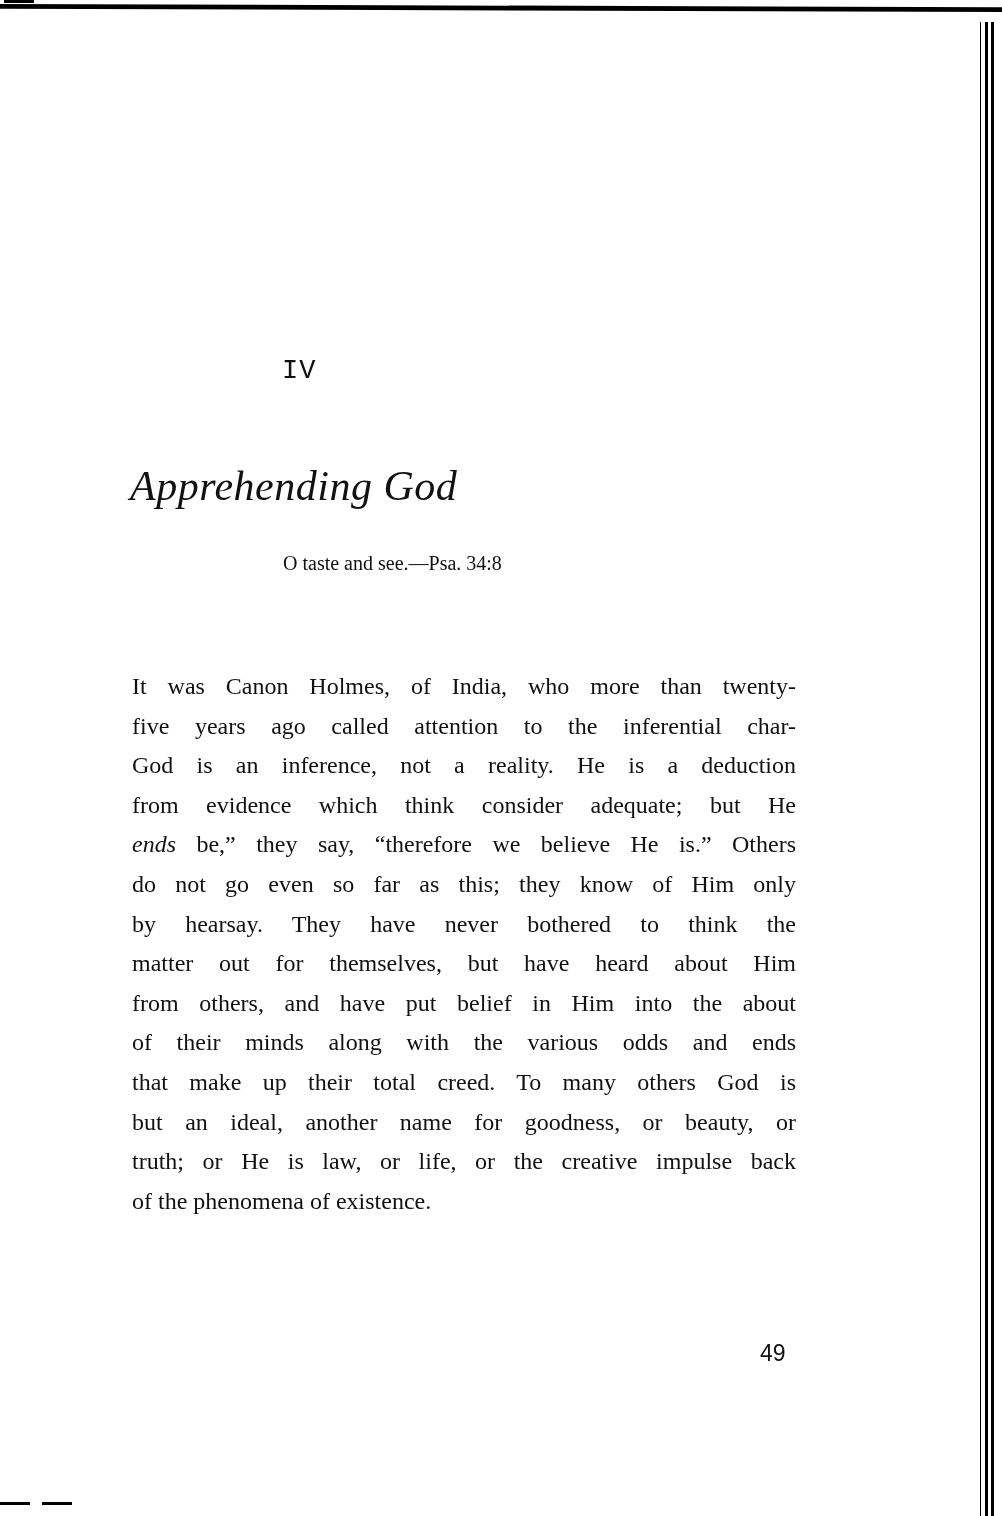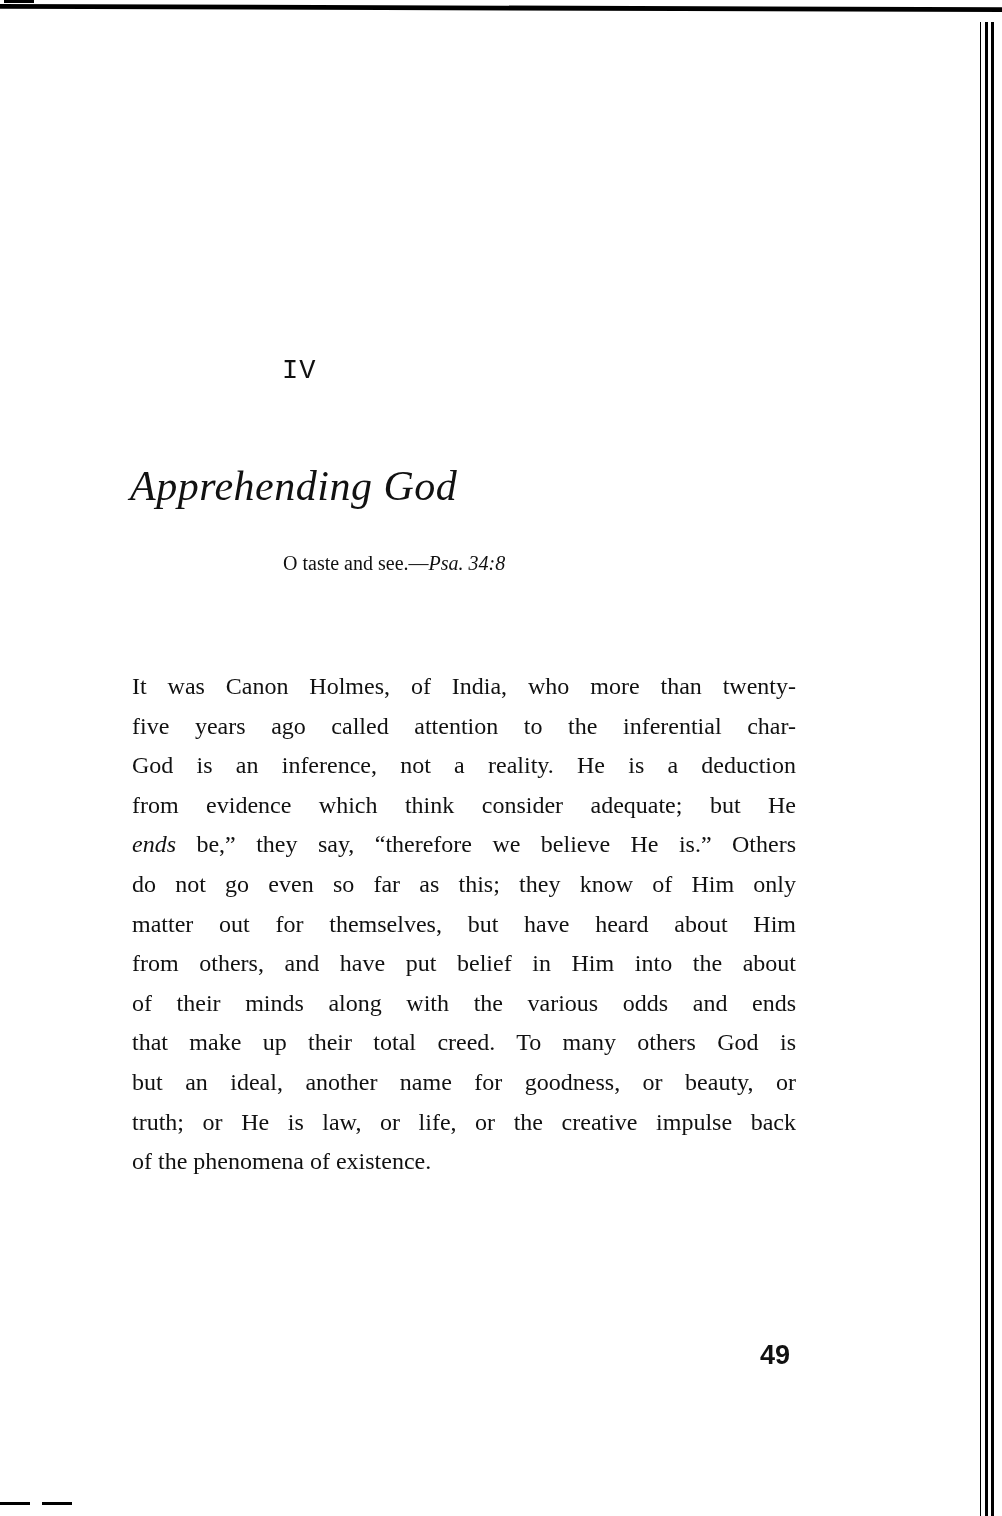--- a/index.html
+++ b/index.html
@@ -74,21 +74,20 @@
       font-style: italic;
       letter-spacing: 0.5px;
     }
     .epigraph {
       position: absolute;
       left: 283px;
       top: 552px;
       font-size: 20px;
     }
     .epigraph .ref {
-      font-style: italic;
       text-align: center;
     }
     .body-text {
       position: absolute;
       left: 132px;
       top: 667px;
       width: 664px;
       font-size: 24px;
       line-height: 39.6px;
     }
@@ -102,22 +101,22 @@
       text-align-last: left;
     }
     .body-text em {
       font-style: italic;
     }
     .page-number {
       position: absolute;
       left: 760px;
       top: 1340px;
       font-family: "Liberation Sans", "DejaVu Sans", sans-serif;
-      font-weight: bold;
-      font-size: 27px;
+      font-weight: normal;
+      font-size: 23px;
     }
   </style>
 </head>
 <body>
 
 <div class="scan-top-left"></div>
 <div class="scan-top-edge"></div>
 <div class="scan-right-edge"></div>
 <div class="scan-bottom-left"></div>
 
@@ -129,20 +128,21 @@
   <span>O taste and see.</span><span>—</span><span class="ref">Psa. 34:8</span>
 </div>
 
 <div class="body-text">
   <span class="line">It was Canon Holmes, of India, who more than twenty-</span>
   <span class="line">five years ago called attention to the inferential char-</span>
   <span class="line">God is an inference, not a reality. He is a deduction</span>
   <span class="line">from evidence which think consider adequate; but He</span>
   <span class="line"><em>ends</em><span> be,” they say, “therefore we believe He is.” Others</span></span>
   <span class="line">do not go even so far as this; they know of Him only</span>
+  <span class="line">by hearsay. They have never bothered to think the</span>
   <span class="line">matter out for themselves, but have heard about Him</span>
   <span class="line">from others, and have put belief in Him into the about</span>
   <span class="line">of their minds along with the various odds and ends</span>
   <span class="line">that make up their total creed.  To many others God is</span>
   <span class="line">but an ideal, another name for goodness, or beauty, or</span>
   <span class="line">truth; or He is law, or life, or the creative impulse back</span>
   <span class="line last">of the phenomena of existence.</span>
 </div>
 
 <div class="page-number">49</div>

